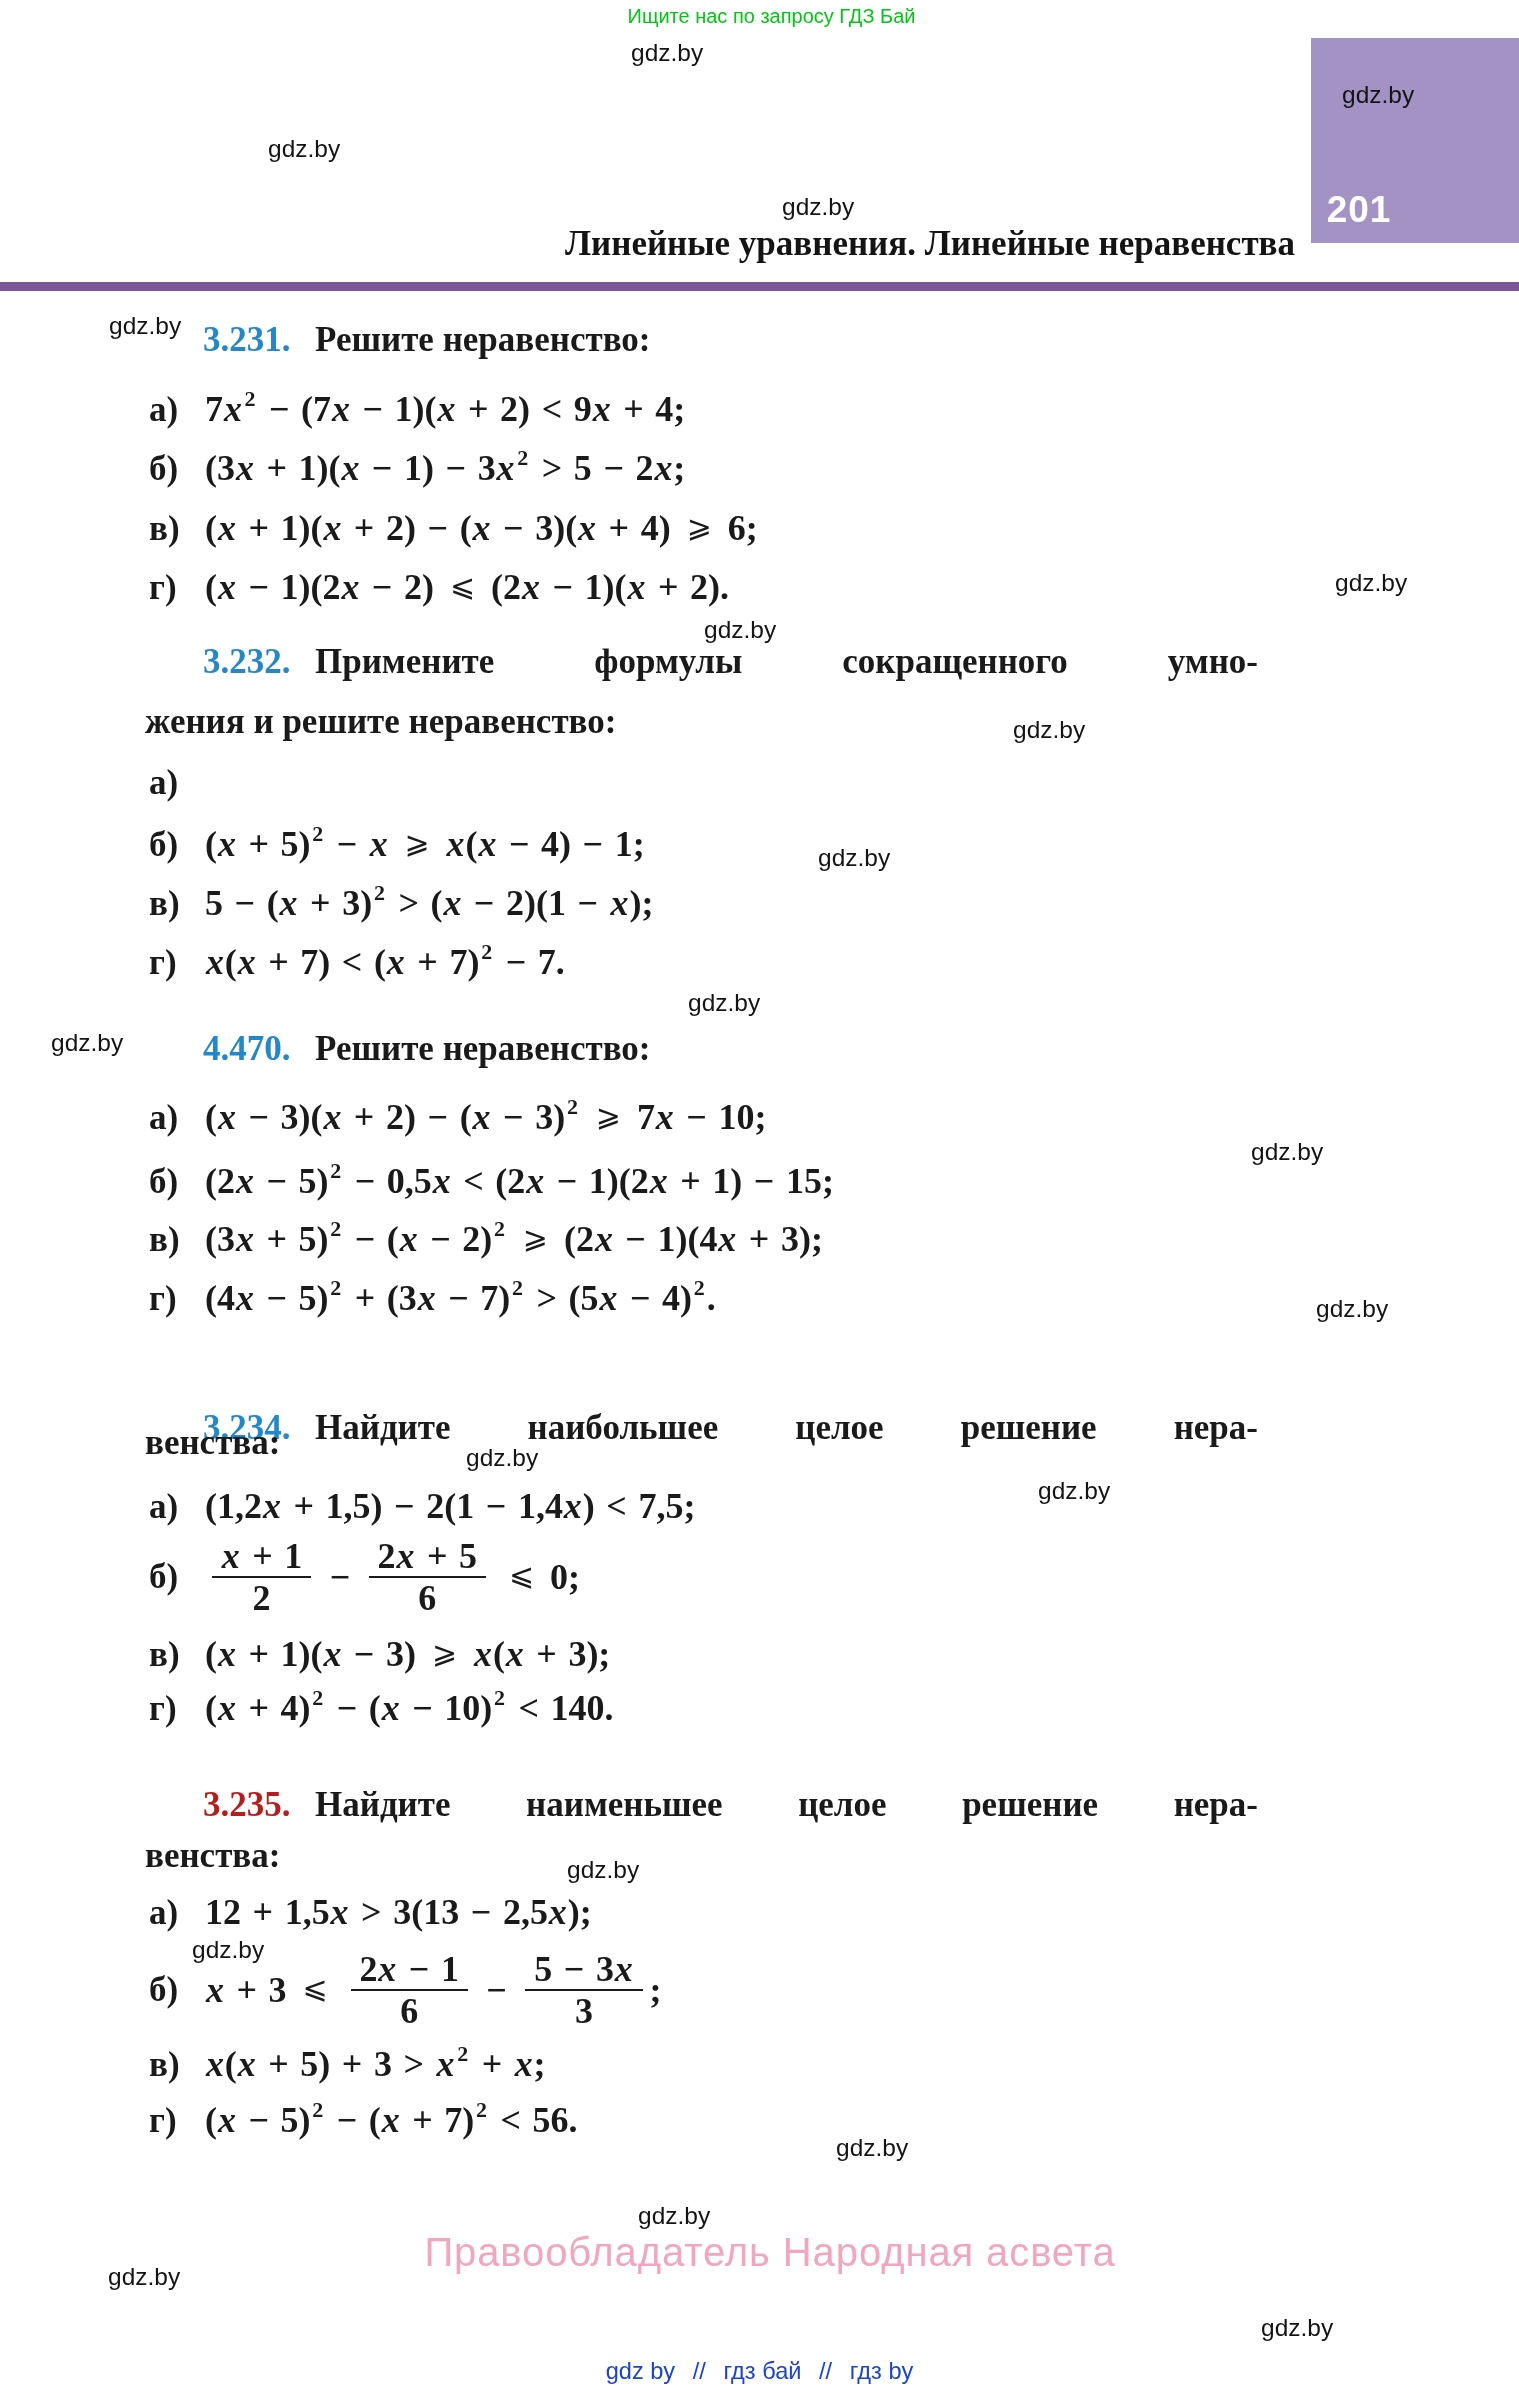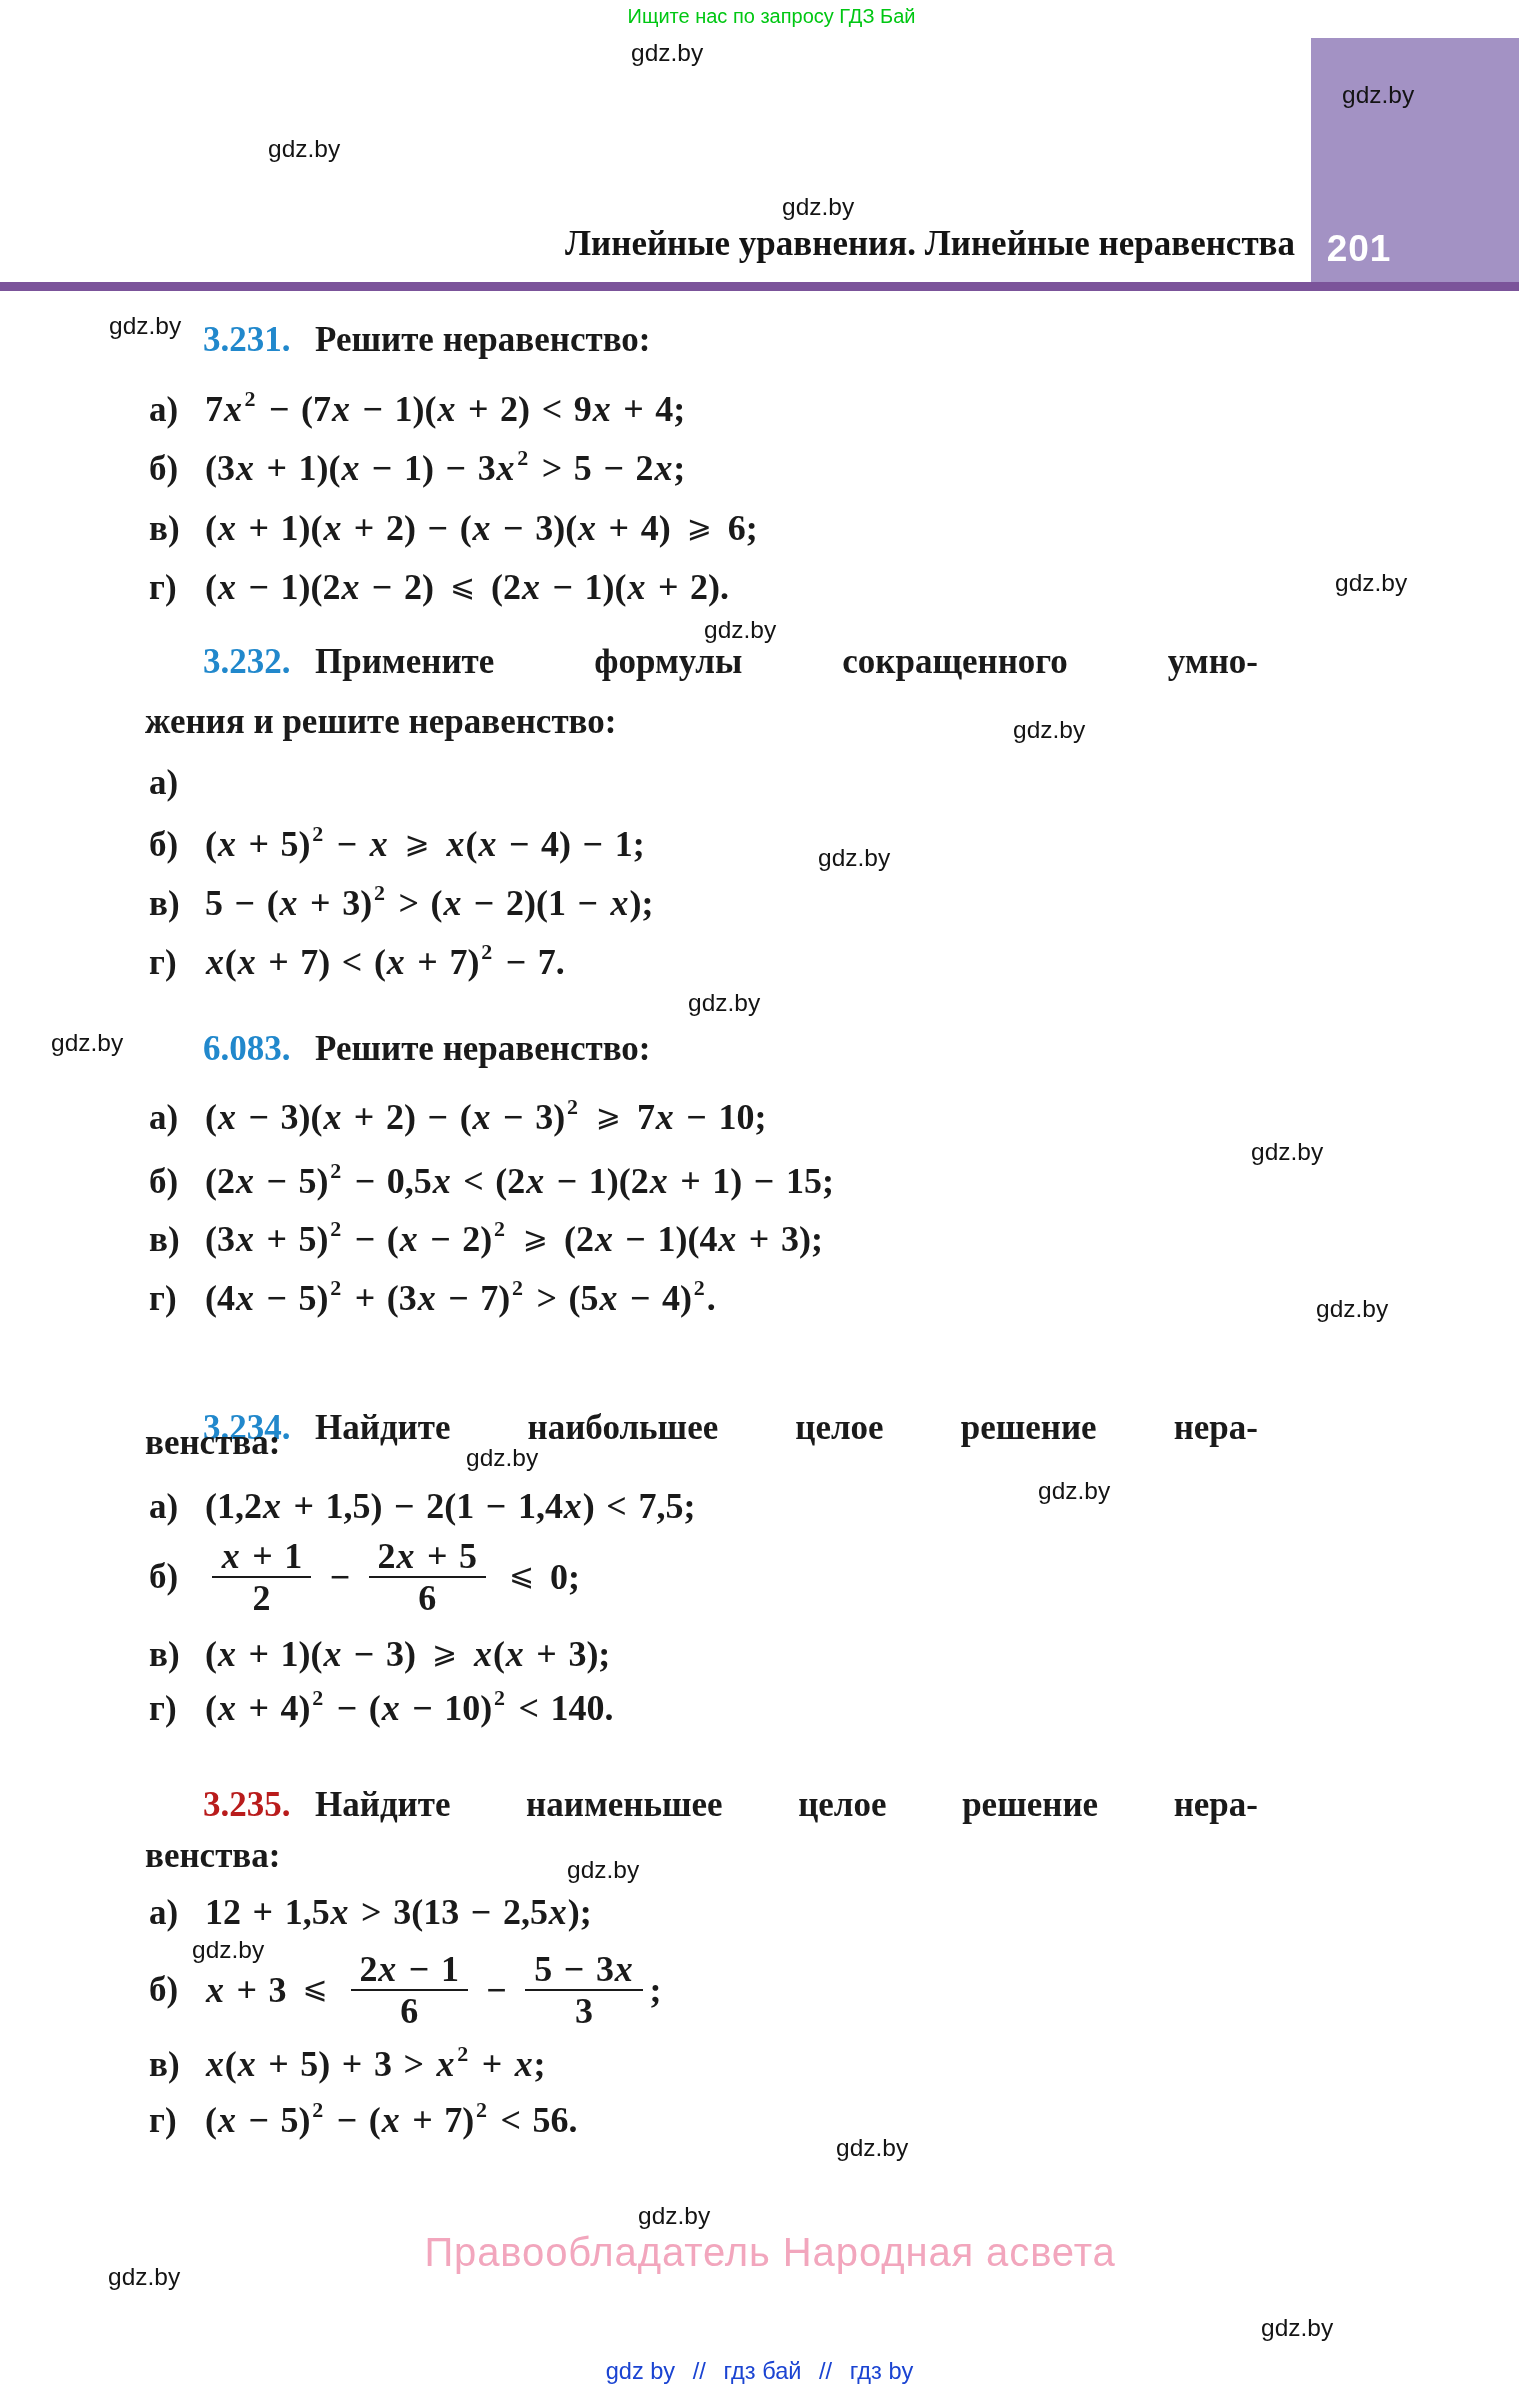--- a/index.html
+++ b/index.html
@@ -16,21 +16,21 @@
     font-family:"Liberation Sans","DejaVu Sans",sans-serif;
     font-size:20px; font-weight:400;
   }
   
   .wm {
     position:absolute;
     font-family:"Liberation Sans","DejaVu Sans",sans-serif;
     font-size:24.5px; color:#141414; white-space:nowrap;
   }
   
-  .pagenum-box { position:absolute; left:1311px; top:38px; width:208px; height:244px; }
+  .pagenum-box { position:absolute; left:1311px; top:38px; width:208px; height:205px; }
   .pagenum {
     position:absolute; left:15.8px; bottom:12.3px;
     font-family:"Liberation Sans","DejaVu Sans",sans-serif;
     font-size:37px; font-weight:700; color:#ffffff; letter-spacing:0.9px;
   }
   .header-title {
     position:absolute; top:224px; left:0; width:1295px;
     text-align:right; font-size:35px; font-weight:600;
     color:#141414; white-space:nowrap;
   }
@@ -144,21 +144,21 @@
       </div>
       <div class="item" style="top: 882px;">
         <span class="label">в)</span>
         <span class="math"><span class="lit">5 − (</span><i>x</i><span class="lit"> + 3)</span><span class="sup">2</span><span class="lit"> &gt; (</span><i>x</i><span class="lit"> − 2)(1 − </span><i>x</i><span class="lit">);</span></span>
       </div>
       <div class="item" style="top: 941px;">
         <span class="label">г)</span>
         <span class="math"><i>x</i><span class="lit">(</span><i>x</i><span class="lit"> + 7) &lt; (</span><i>x</i><span class="lit"> + 7)</span><span class="sup">2</span><span class="lit"> − 7.</span></span>
       </div>
       <div class="h-line" style="left: 203px; top: 1029px;">
-        <span class="prob-num" style="color: rgb(33, 136, 204);">6.083.</span>
+        <span class="prob-num" style="color: rgb(33, 136, 204);">4.470.</span>
         <span class="intro">Решите неравенство:</span>
       </div>
       <div class="item" style="top: 1096px;">
         <span class="label">а)</span>
         <span class="math"><span class="lit">(</span><i>x</i><span class="lit"> − 3)(</span><i>x</i><span class="lit"> + 2) − (</span><i>x</i><span class="lit"> − 3)</span><span class="sup">2</span><span class="lit"> </span><span class="ineq">⩾</span><span class="lit"> 7</span><i>x</i><span class="lit"> − 10;</span></span>
       </div>
       <div class="item" style="top: 1160px;">
         <span class="label">б)</span>
         <span class="math"><span class="lit">(2</span><i>x</i><span class="lit"> − 5)</span><span class="sup">2</span><span class="lit"> − 0,5</span><i>x</i><span class="lit"> &lt; (2</span><i>x</i><span class="lit"> − 1)(2</span><i>x</i><span class="lit"> + 1) − 15;</span></span>
       </div>

